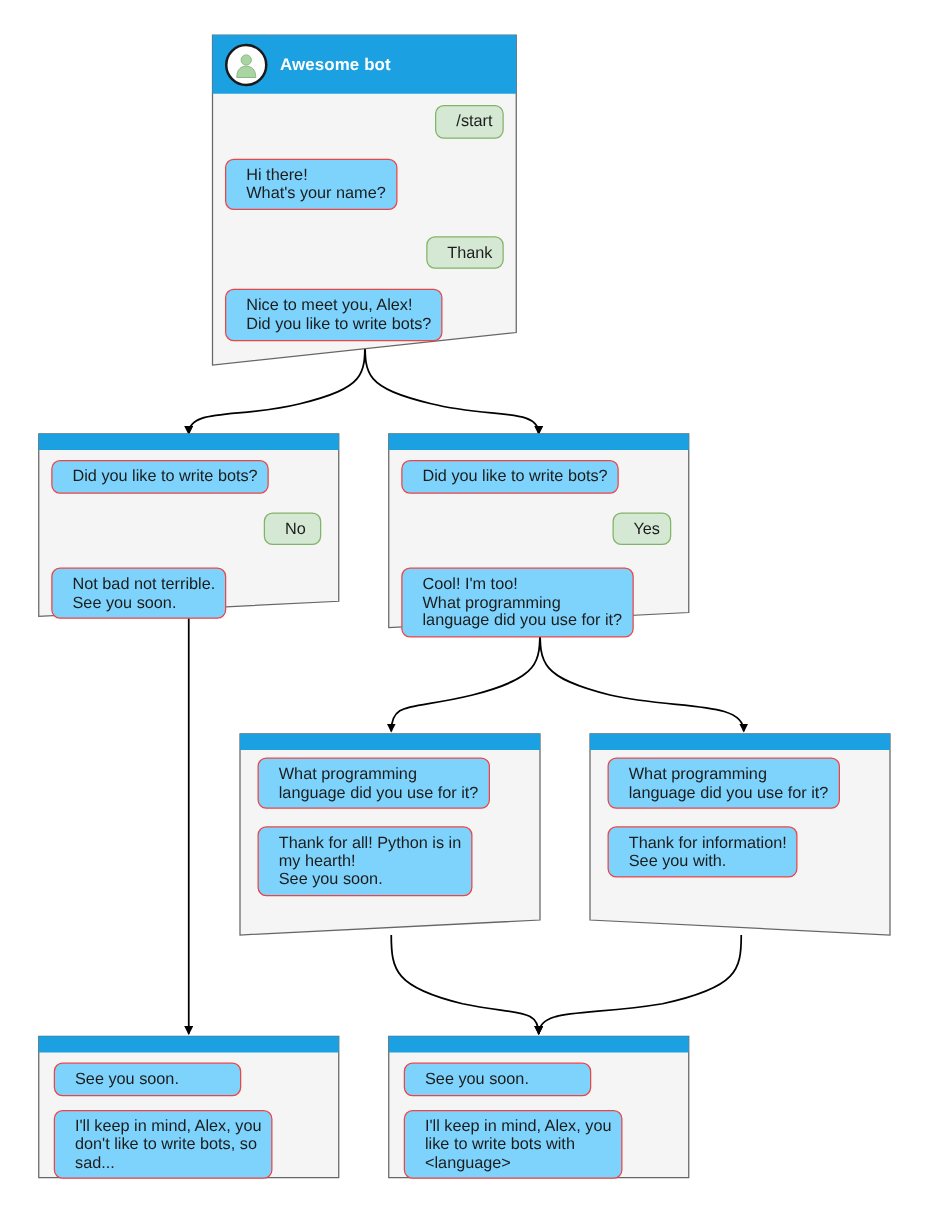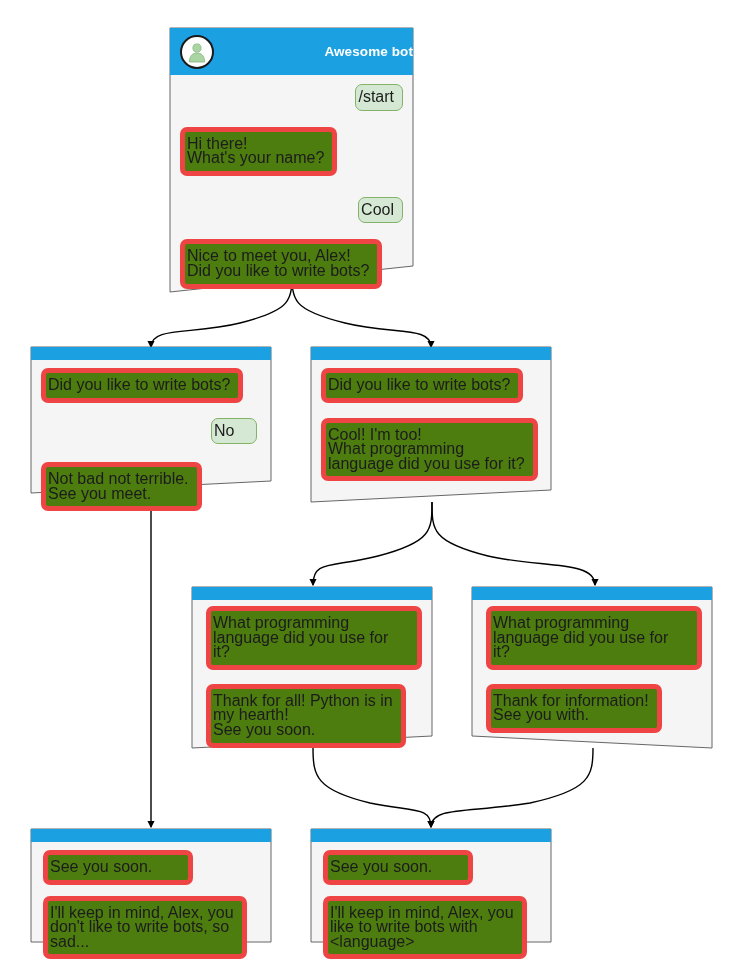--- a/index.html
+++ b/index.html
@@ -91,29 +91,29 @@
     padding: 9px 10px 10px 10px;
     box-sizing: border-box;
   }
 
   
   .bubble {
     position: relative;
     display: inline-block;
     box-sizing: border-box;
     border-radius: 7px;
-    font-size: 16px;
+    font-size: 13px;
     line-height: 14.6px;
     color: #1c1c1c;
-    padding: 5px 8px 5px 2px;
+    padding: 5px 8px 5px 16px;
     white-space: pre-line;
   }
   .bubble.bot {
-    background: #4d7c0f;
-    border: 5px solid #ef4444;
+    background: #7dd3fc;
+    border: 1px solid #ef4444;
   }
   .bubble.user {
     background: #d5e8d4;
     border: 1px solid #82b366;
   }
   .row {
     display: flex;
   }
   .row.left  { justify-content: flex-start; }
   .row.right { justify-content: flex-end; }
@@ -142,39 +142,39 @@
       <path d="M 313 748 C 313 776 316 790 370 803 C 412 812 431 806 431 827" marker-end="url(#arrow)"></path>
       <path d="M 593 748 C 593 776 590 790 530 803 C 470 813 431 806 431 827" marker-end="url(#arrow)"></path>
     </g>
   </svg>
 
   <div class="card" style="left:170px; top:28px; width:243px; height:264px;">
     <svg class="card-shape" viewBox="0 0 243 264" width="243" height="264" preserveAspectRatio="none">
       <polygon points="0,0 243,0 243,238 0,264" fill="#f5f5f5" stroke="#666666" stroke-width="1"></polygon>
     </svg>
     <div class="card-inner">
-      <div class="card-head tall" style="width:243px;justify-content:space-between;">
+      <div class="card-head tall" style="width:243px;">
         <div class="avatar">
           <svg width="22" height="22" viewBox="0 0 22 22">
             <circle cx="11" cy="7" r="4.1" fill="#a8d5a2" stroke="#89b883" stroke-width="0.8"></circle>
             <path d="M 3.4 21 C 3.4 14.3 7 12 11 12 C 15 12 18.6 14.3 18.6 21 Z" fill="#a8d5a2" stroke="#89b883" stroke-width="0.8"></path>
           </svg>
         </div>
         <span class="bot-title">Awesome bot</span>
       </div>
       <div class="card-body">
         <div class="row right" style="margin-bottom:16px;">
           <span class="bubble user">/start</span>
         </div>
         <div class="row left" style="margin-bottom:21px;">
           <span class="bubble bot">Hi there!
 What's your name?</span>
         </div>
         <div class="row right" style="margin-bottom:16px;">
-          <span class="bubble user">Cool</span>
+          <span class="bubble user">Thank</span>
         </div>
         <div class="row left">
           <span class="bubble bot">Nice to meet you, Alex!
 Did you like to write bots?</span>
         </div>
       </div>
     </div>
   </div>
 
   <div class="card" style="left:31px; top:347px; width:240px; height:146px;">
@@ -185,35 +185,38 @@
       <div class="card-head" style="width:240px;"></div>
       <div class="card-body" style="padding-top:8px;">
         <div class="row left" style="margin-bottom:15px;">
           <span class="bubble bot">Did you like to write bots?</span>
         </div>
         <div class="row right" style="margin-bottom:18px; padding-right:4px;">
           <span class="bubble user" style="min-width:46px;">No</span>
         </div>
         <div class="row left">
           <span class="bubble bot">Not bad not terrible.
-See you meet.</span>
+See you soon.</span>
         </div>
       </div>
     </div>
   </div>
 
   <div class="card" style="left:311px; top:347px; width:240px; height:155px;">
     <svg class="card-shape" viewBox="0 0 240 155" width="240" height="155" preserveAspectRatio="none">
       <polygon points="0,0 240,0 240,143 0,155" fill="#f5f5f5" stroke="#666666" stroke-width="1"></polygon>
     </svg>
     <div class="card-inner">
       <div class="card-head" style="width:240px;"></div>
       <div class="card-body" style="padding-top:8px;">
         <div class="row left" style="margin-bottom:15px;">
           <span class="bubble bot">Did you like to write bots?</span>
+        </div>
+        <div class="row right" style="margin-bottom:18px; padding-right:4px;">
+          <span class="bubble user" style="min-width:46px;">Yes</span>
         </div>
         <div class="row left">
           <span class="bubble bot">Cool! I'm too!
 What programming
 language did you use for it?</span>
         </div>
       </div>
     </div>
   </div>
 

